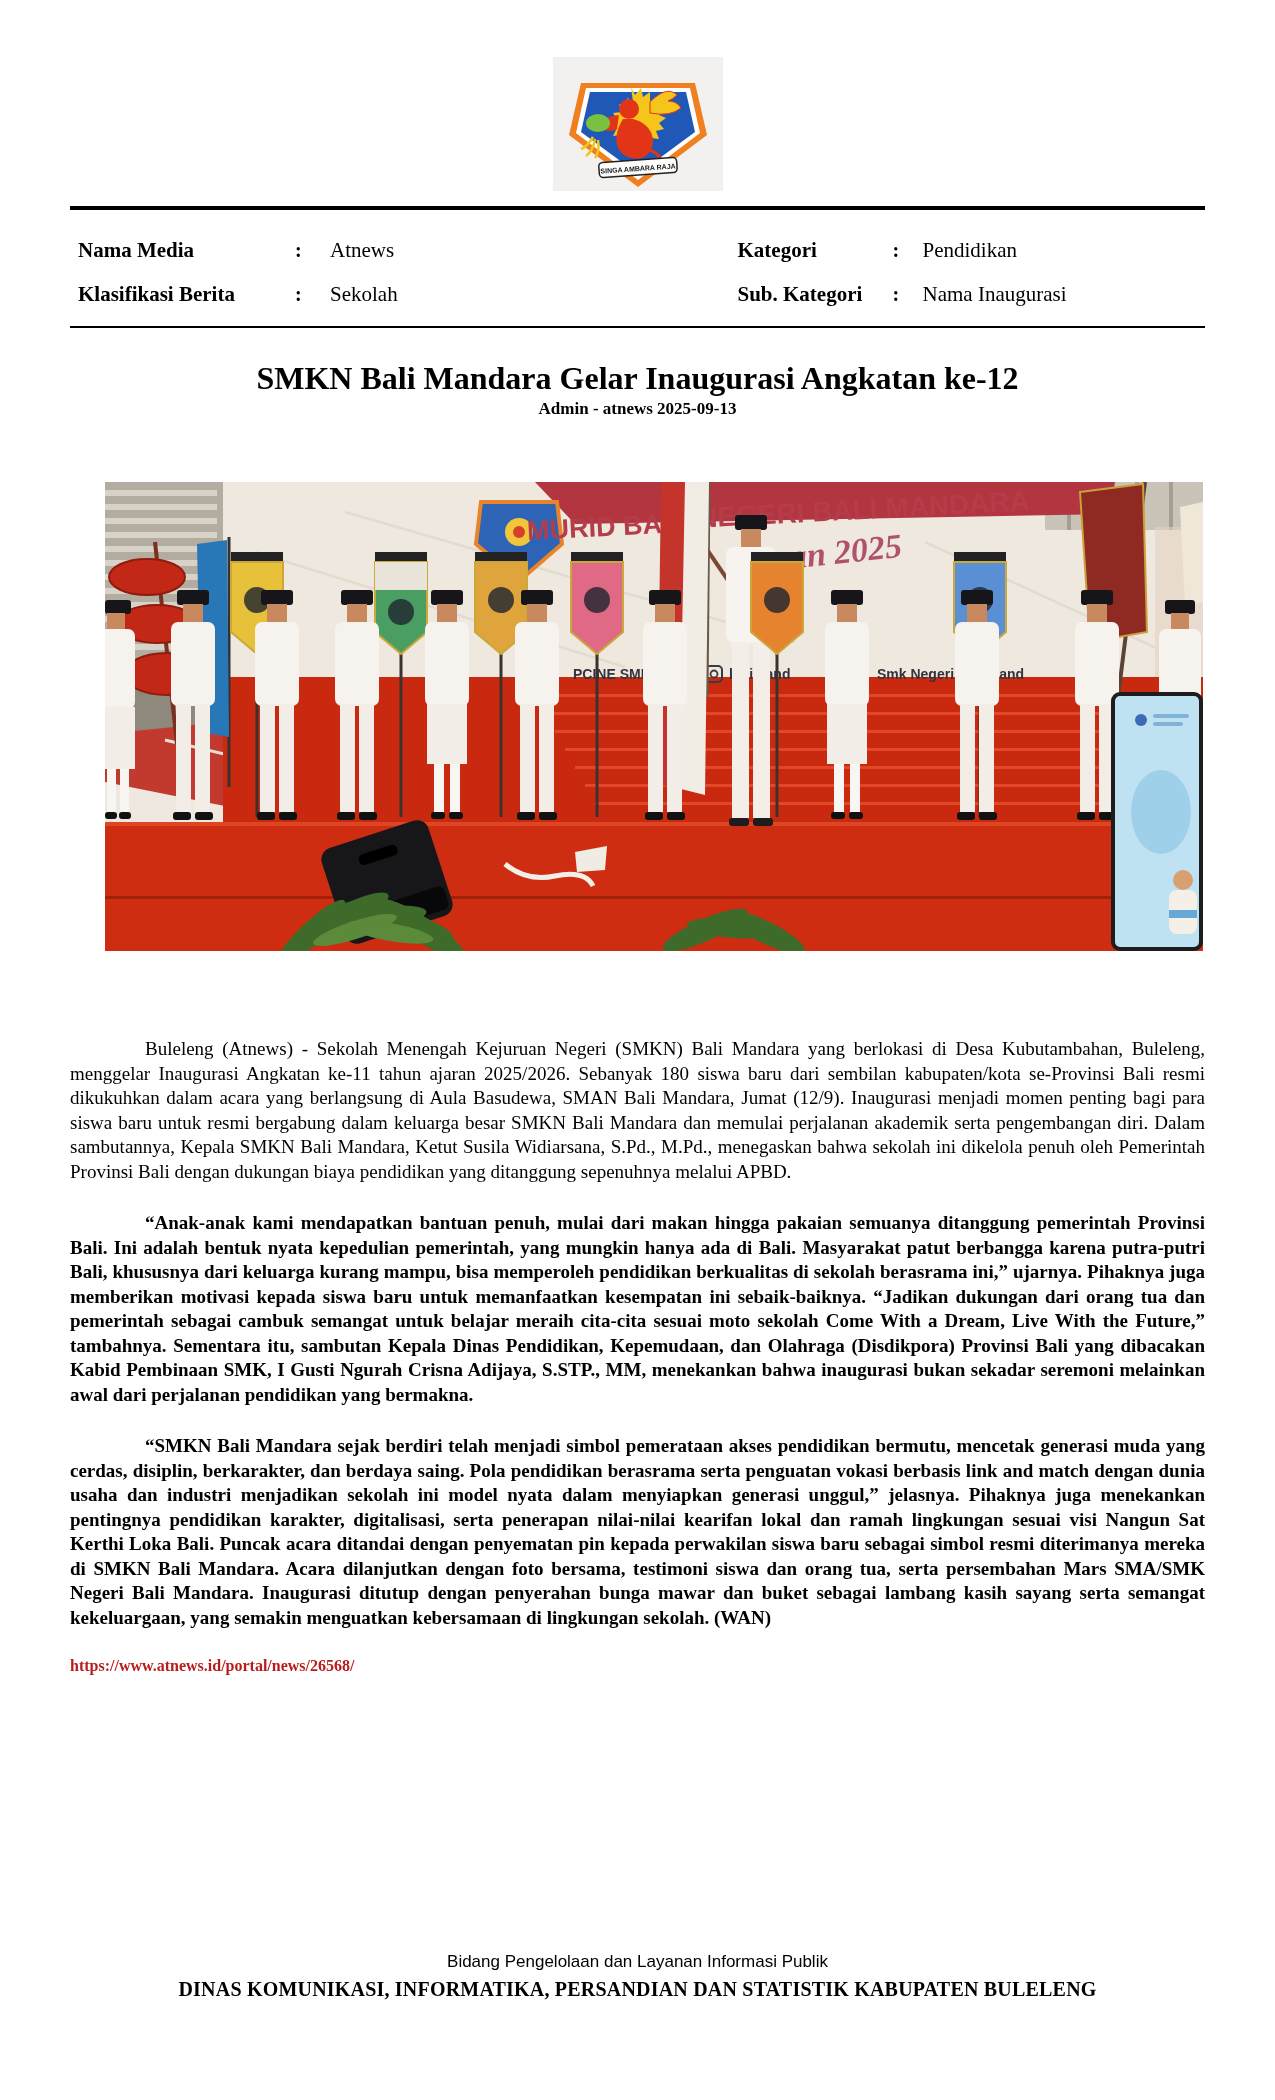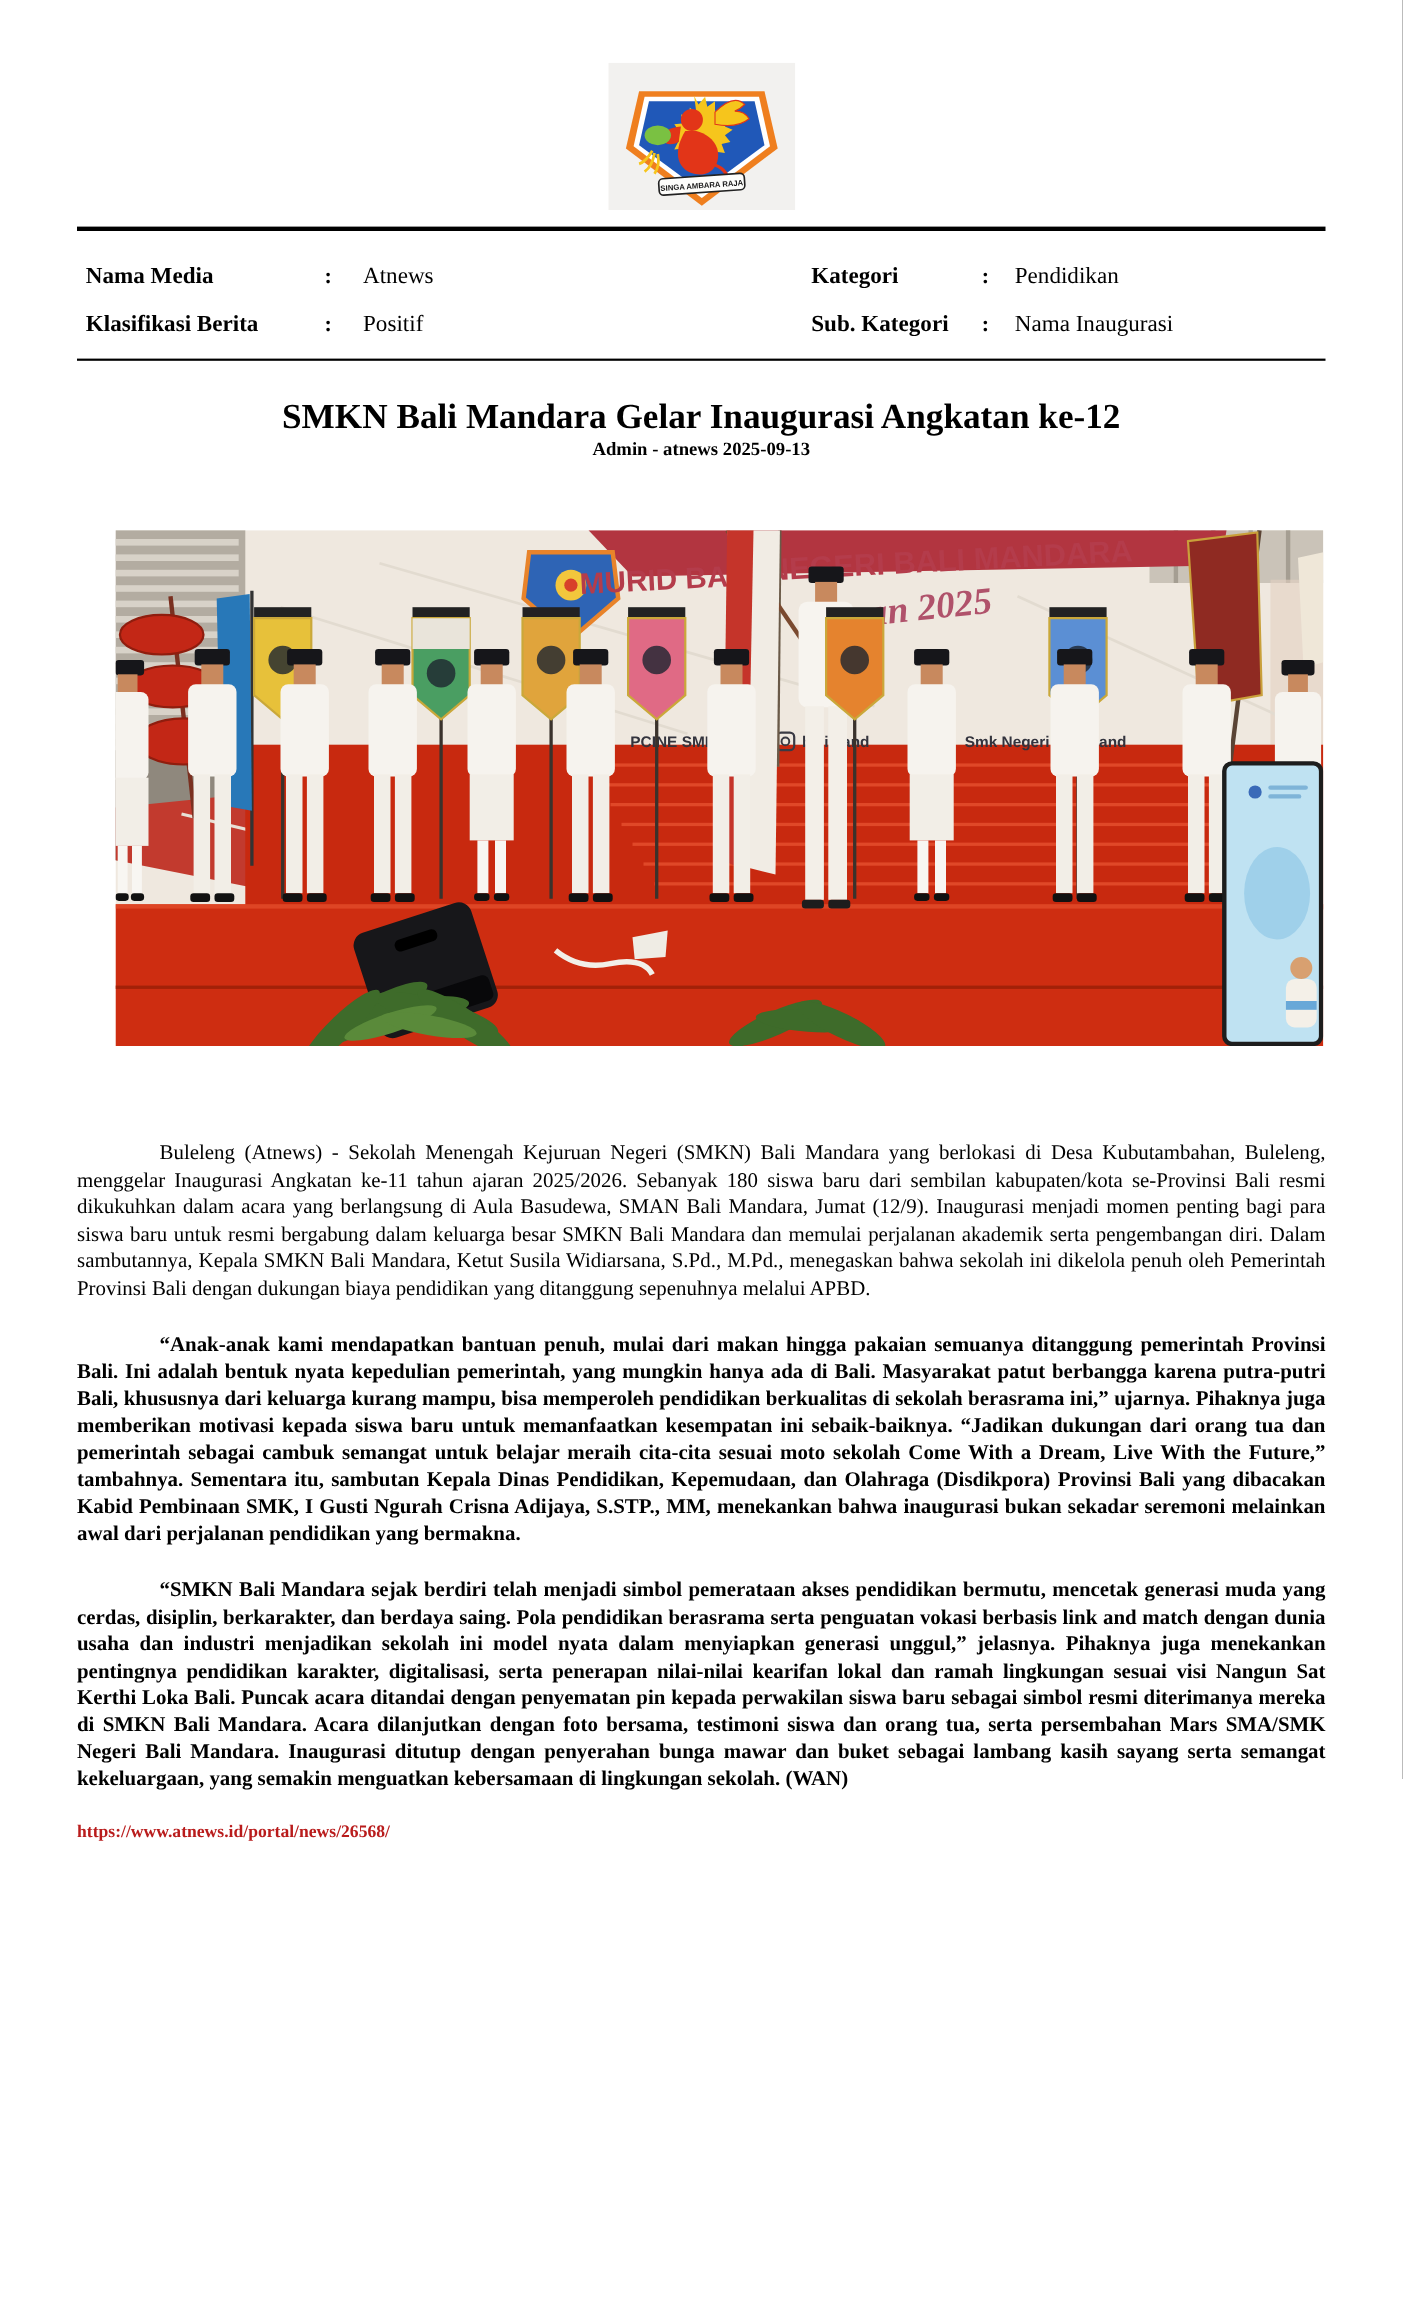--- a/index.html
+++ b/index.html
@@ -85,21 +85,21 @@
     <div class="meta-grid">
       <div class="meta-col left">
         <div class="meta-row">
           <span class="meta-label">Nama Media</span>
           <span class="meta-colon">:</span>
           <span class="meta-value">Atnews</span>
         </div>
         <div class="meta-row">
           <span class="meta-label">Klasifikasi Berita</span>
           <span class="meta-colon">:</span>
-          <span class="meta-value">Positif</span>
+          <span class="meta-value">Sekolah</span>
         </div>
       </div>
       <div class="meta-col right">
         <div class="meta-row">
           <span class="meta-label">Kategori</span>
           <span class="meta-colon">:</span>
           <span class="meta-value">Pendidikan</span>
         </div>
         <div class="meta-row">
           <span class="meta-label">Sub. Kategori</span>
@@ -425,13 +425,17 @@
       <p>“Anak-anak kami mendapatkan bantuan penuh, mulai dari makan hingga pakaian semuanya ditanggung pemerintah Provinsi Bali. Ini adalah bentuk nyata kepedulian pemerintah, yang mungkin hanya ada di Bali. Masyarakat patut berbangga karena putra-putri Bali, khususnya dari keluarga kurang mampu, bisa memperoleh pendidikan berkualitas di sekolah berasrama ini,” ujarnya. Pihaknya juga memberikan motivasi kepada siswa baru untuk memanfaatkan kesempatan ini sebaik-baiknya. “Jadikan dukungan dari orang tua dan pemerintah sebagai cambuk semangat untuk belajar meraih cita-cita sesuai moto sekolah Come With a Dream, Live With the Future,” tambahnya. Sementara itu, sambutan Kepala Dinas Pendidikan, Kepemudaan, dan Olahraga (Disdikpora) Provinsi Bali yang dibacakan Kabid Pembinaan SMK, I Gusti Ngurah Crisna Adijaya, S.STP., MM, menekankan bahwa inaugurasi bukan sekadar seremoni melainkan awal dari perjalanan pendidikan yang bermakna.</p>
       <p>“SMKN Bali Mandara sejak berdiri telah menjadi simbol pemerataan akses pendidikan bermutu, mencetak generasi muda yang cerdas, disiplin, berkarakter, dan berdaya saing. Pola pendidikan berasrama serta penguatan vokasi berbasis link and match dengan dunia usaha dan industri menjadikan sekolah ini model nyata dalam menyiapkan generasi unggul,” jelasnya. Pihaknya juga menekankan pentingnya pendidikan karakter, digitalisasi, serta penerapan nilai-nilai kearifan lokal dan ramah lingkungan sesuai visi Nangun Sat Kerthi Loka Bali. Puncak acara ditandai dengan penyematan pin kepada perwakilan siswa baru sebagai simbol resmi diterimanya mereka di SMKN Bali Mandara. Acara dilanjutkan dengan foto bersama, testimoni siswa dan orang tua, serta persembahan Mars SMA/SMK Negeri Bali Mandara. Inaugurasi ditutup dengan penyerahan bunga mawar dan buket sebagai lambang kasih sayang serta semangat kekeluargaan, yang semakin menguatkan kebersamaan di lingkungan sekolah. (WAN)</p>
     </div>
 
     <div class="source-url">
       <a href="#">https://www.atnews.id/portal/news/26568/</a>
     </div>
 
   </div>
 
+  <div class="footer">
+    <div class="footer-line1">Bidang Pengelolaan dan Layanan Informasi Publik</div>
+    <div class="footer-line2">DINAS KOMUNIKASI, INFORMATIKA, PERSANDIAN DAN STATISTIK KABUPATEN BULELENG</div>
+  </div>
 </div>
 
 </body></html>

